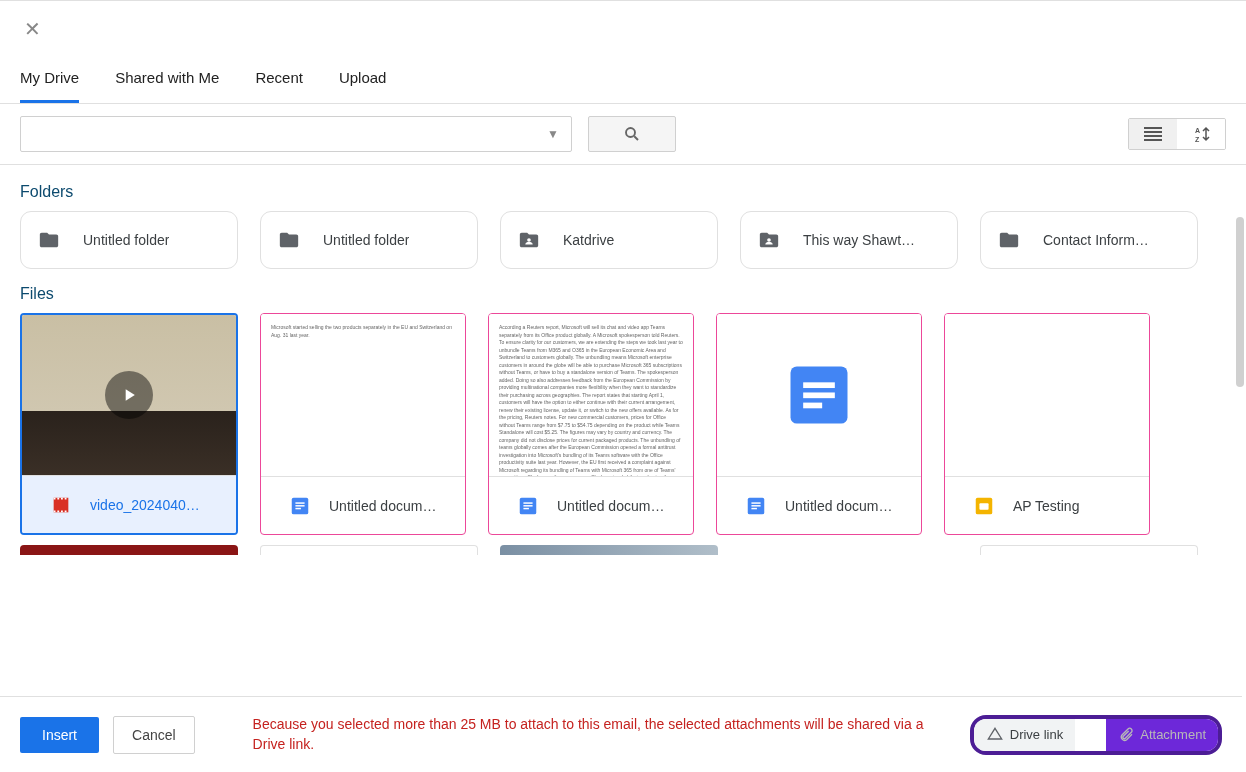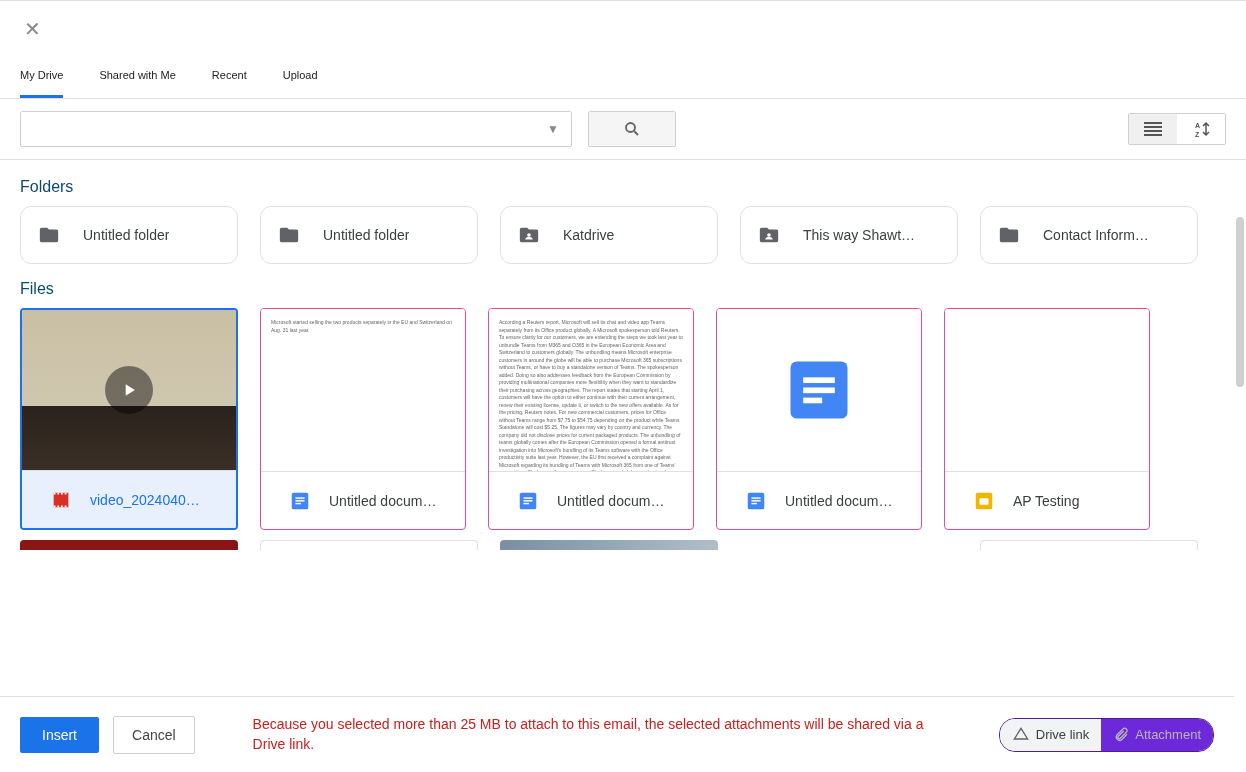--- a/index.html
+++ b/index.html
@@ -3,21 +3,21 @@
 <meta charset="utf-8">
 <style>
   * { box-sizing: border-box; margin: 0; padding: 0; font-family: Arial, Helvetica, sans-serif; }
   body { width: 1246px; height: 772px; background: #fff; overflow: hidden; position: relative; border-top: 1px solid #e0e0e0; }
 
   .header { padding: 16px 20px 4px 20px; display: flex; justify-content: space-between; align-items: flex-start; }
   .dialog-title { font-size: 22px; font-weight: 400; color: #202124; }
   .close-x { font-size: 20px; color: #888; cursor: pointer; padding: 0 4px; }
 
   .tabs { display: flex; gap: 36px; padding: 24px 20px 0 20px; border-bottom: 1px solid #e0e0e0; }
-  .tab { font-size: 11px; color: #222; padding-bottom: 14px; cursor: pointer; border-bottom: 3px solid transparent; }
+  .tab { font-size: 15px; color: #222; padding-bottom: 14px; cursor: pointer; border-bottom: 3px solid transparent; }
   .tab.active { border-bottom-color: #1a73e8; font-weight: 500; }
 
   .toolbar { display: flex; align-items: center; padding: 12px 20px; gap: 16px; border-bottom: 1px solid #e0e0e0; }
   .search-box { width: 552px; height: 36px; border: 1px solid #d0d0d0; border-radius: 2px; display: flex; align-items: center; padding: 0 8px; position: relative; }
   .search-box input { border: none; outline: none; flex: 1; font-size: 14px; height: 100%; }
   .dropdown-arrow { color: #888; font-size: 12px; padding: 0 4px; cursor: pointer; }
   .search-btn { width: 88px; height: 36px; border: 1px solid #d0d0d0; background: #f5f5f5; border-radius: 2px; display:flex; align-items:center; justify-content:center; cursor:pointer; }
   .spacer { flex: 1; }
   .view-toggle { display: flex; border: 1px solid #d0d0d0; border-radius: 2px; overflow:hidden; }
   .view-btn { width: 48px; height: 30px; display:flex; align-items:center; justify-content:center; background:#fff; cursor:pointer; }
@@ -35,25 +35,25 @@
   .file-tile.selected .file-footer { background: #e8f0fe; }
   .file-tile.selected .file-footer span { color: #1a73e8; }
   .file-preview { flex: 1; background: #fafafa; display:flex; align-items:center; justify-content:center; position:relative; overflow:hidden; }
   .file-footer { height: 58px; border-top: 1px solid #e0e0e0; display:flex; align-items:center; padding: 0 28px; gap: 18px; }
   .file-footer span { font-size: 14px; color: #3c4043; white-space:nowrap; overflow:hidden; text-overflow:ellipsis; }
 
   .doc-preview-text { font-size: 5px; color: #666; line-height: 1.5; padding: 10px; width: 100%; height: 100%; overflow:hidden; }
 
   .play-overlay { position:absolute; width:48px; height:48px; border-radius:50%; background:rgba(0,0,0,0.45); display:flex; align-items:center; justify-content:center; }
 
-  .footer { position:absolute; bottom:0; left:0; right:12px; height:76px; border-top:1px solid #e0e0e0; display:flex; align-items:center; padding: 0 20px; gap: 14px; background:#fff; }
+  .footer { position:absolute; bottom:0; left:0; right:4px; height:76px; border-top:1px solid #e0e0e0; display:flex; align-items:center; padding: 0 20px; gap: 14px; background:#fff; }
   .primary-btn { background:#1a73e8; color:#fff; border:none; border-radius:2px; padding: 10px 22px; font-size:14px; font-weight:500; cursor:pointer; }
   .secondary-btn { background:#fff; color:#444; border:1px solid #d0d0d0; border-radius:2px; padding:10px 18px; font-size:14px; font-weight:500; cursor:pointer; }
   .warning-text { color:#c5221f; font-size:14px; max-width:700px; line-height:1.4; margin-left: 44px; }
-  .attach-group { margin-left:auto; display:flex; border:1px solid #4c1d95; border-radius:16px; overflow:hidden; }
+  .attach-group { margin-left:auto; display:flex; border:4px solid #4c1d95; border-radius:16px; overflow:hidden;gap:31px; }
   .attach-btn { display:flex; align-items:center; gap:6px; padding:8px 12px; font-size:13px; font-weight:500; cursor:pointer; }
   .attach-btn.active { background:#f1f3f4; color:#3c4043; }
   .attach-btn.disabled { background:#6d28d9; color:#b8b8b8; }
 
   svg { display:block; }
 </style>
 </head>
 <body>
 
 <div class="header">

